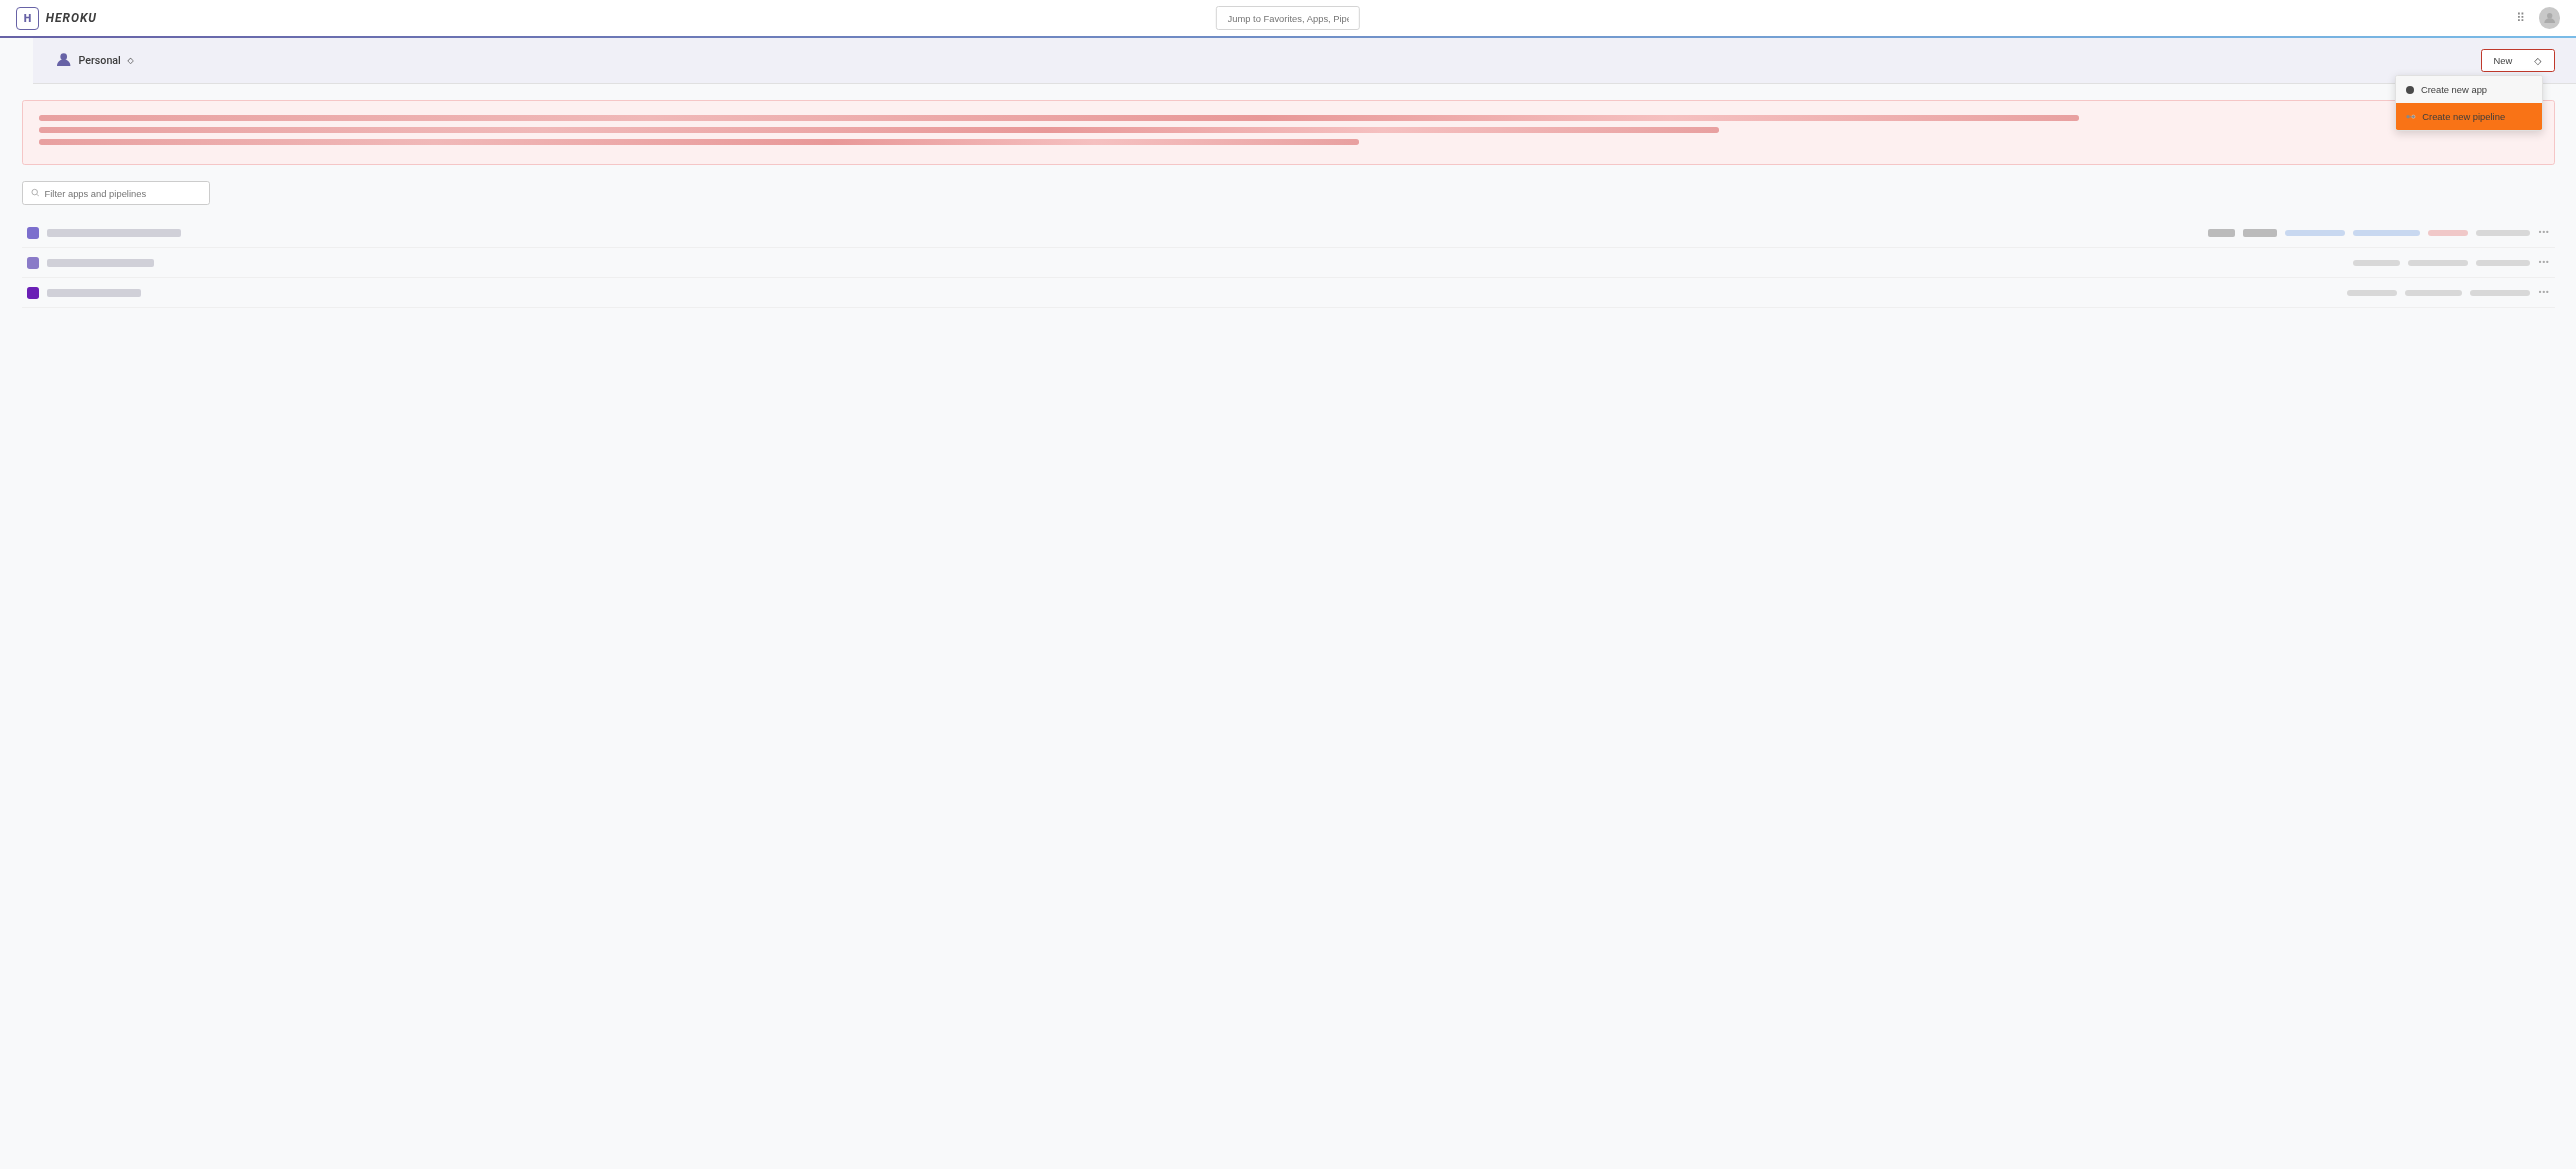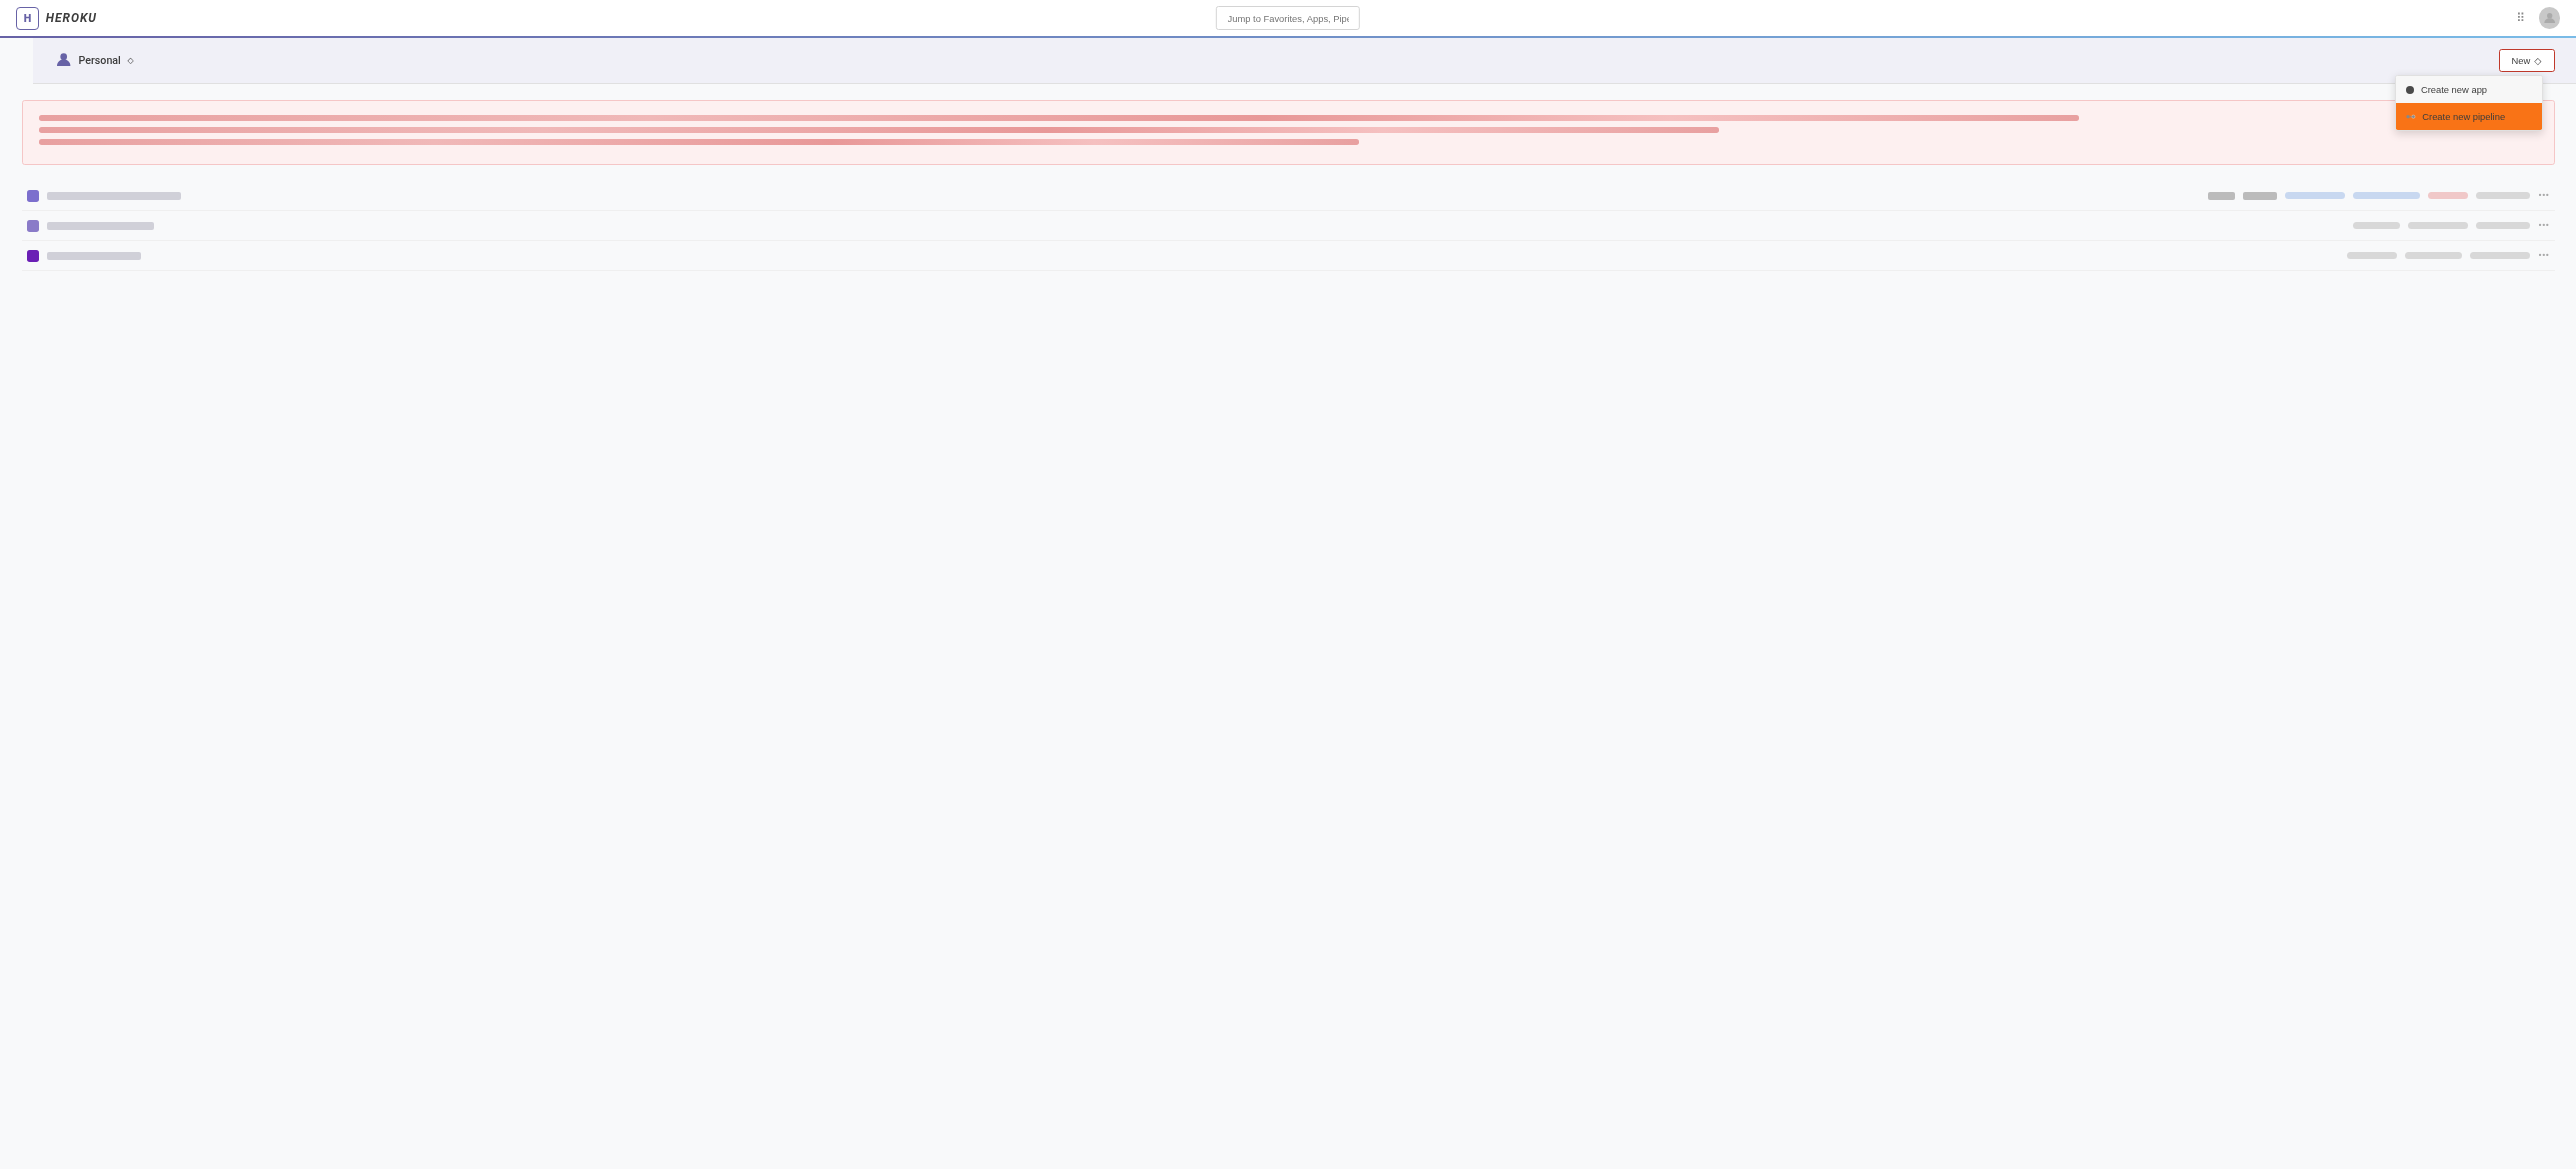--- a/index.html
+++ b/index.html
@@ -133,21 +133,21 @@
       border: 1.3px solid #c0392b;
       background: #fff;
       color: #3d3d3d;
       padding: 5.4px 12px;
       border-radius: 2.7px;
       font-size: 9.4px;
       font-weight: 500;
       cursor: pointer;
       display: flex;
       align-items: center;
-      gap: 4px;
+      gap: 22px;
       position: relative;
     }
 
     
     .dropdown-wrapper {
       position: relative;
     }
 
     .dropdown-menu {
       position: absolute;
@@ -382,20 +382,29 @@
 
   <div class="alert-banner">
     <div class="alert-lines">
       <div class="blurred-line" style="width:85%;"></div>
       <div class="blurred-line" style="width:70%;"></div>
       <div class="blurred-line blurred-line-short"></div>
     </div>
     <span class="alert-link">updates. From May 1st,</span>
   </div>
 
+  <div class="filter-row">
+    <div class="filter-input-wrap">
+      <svg width="9.4" height="9.4" viewBox="0 0 14 14" fill="none">
+        <circle cx="6" cy="6" r="4.5" stroke="#aaa" stroke-width="1.5"></circle>
+        <line x1="9.5" y1="9.5" x2="13" y2="13" stroke="#aaa" stroke-width="1.5"></line>
+      </svg>
+      <input type="text" placeholder="Filter apps and pipelines" style="">
+    </div>
+  </div>
 
   <div class="apps-list">
 
     <div class="app-row">
       <div class="app-row-left">
         <div class="app-color-dot" style="background:#7c6fcd;"></div>
         <div class="app-blurred-name" style="width:134px;"></div>
       </div>
       <div class="app-row-right">
         <div class="app-blurred-name" style="width:27px; background:#bbb;"></div>

